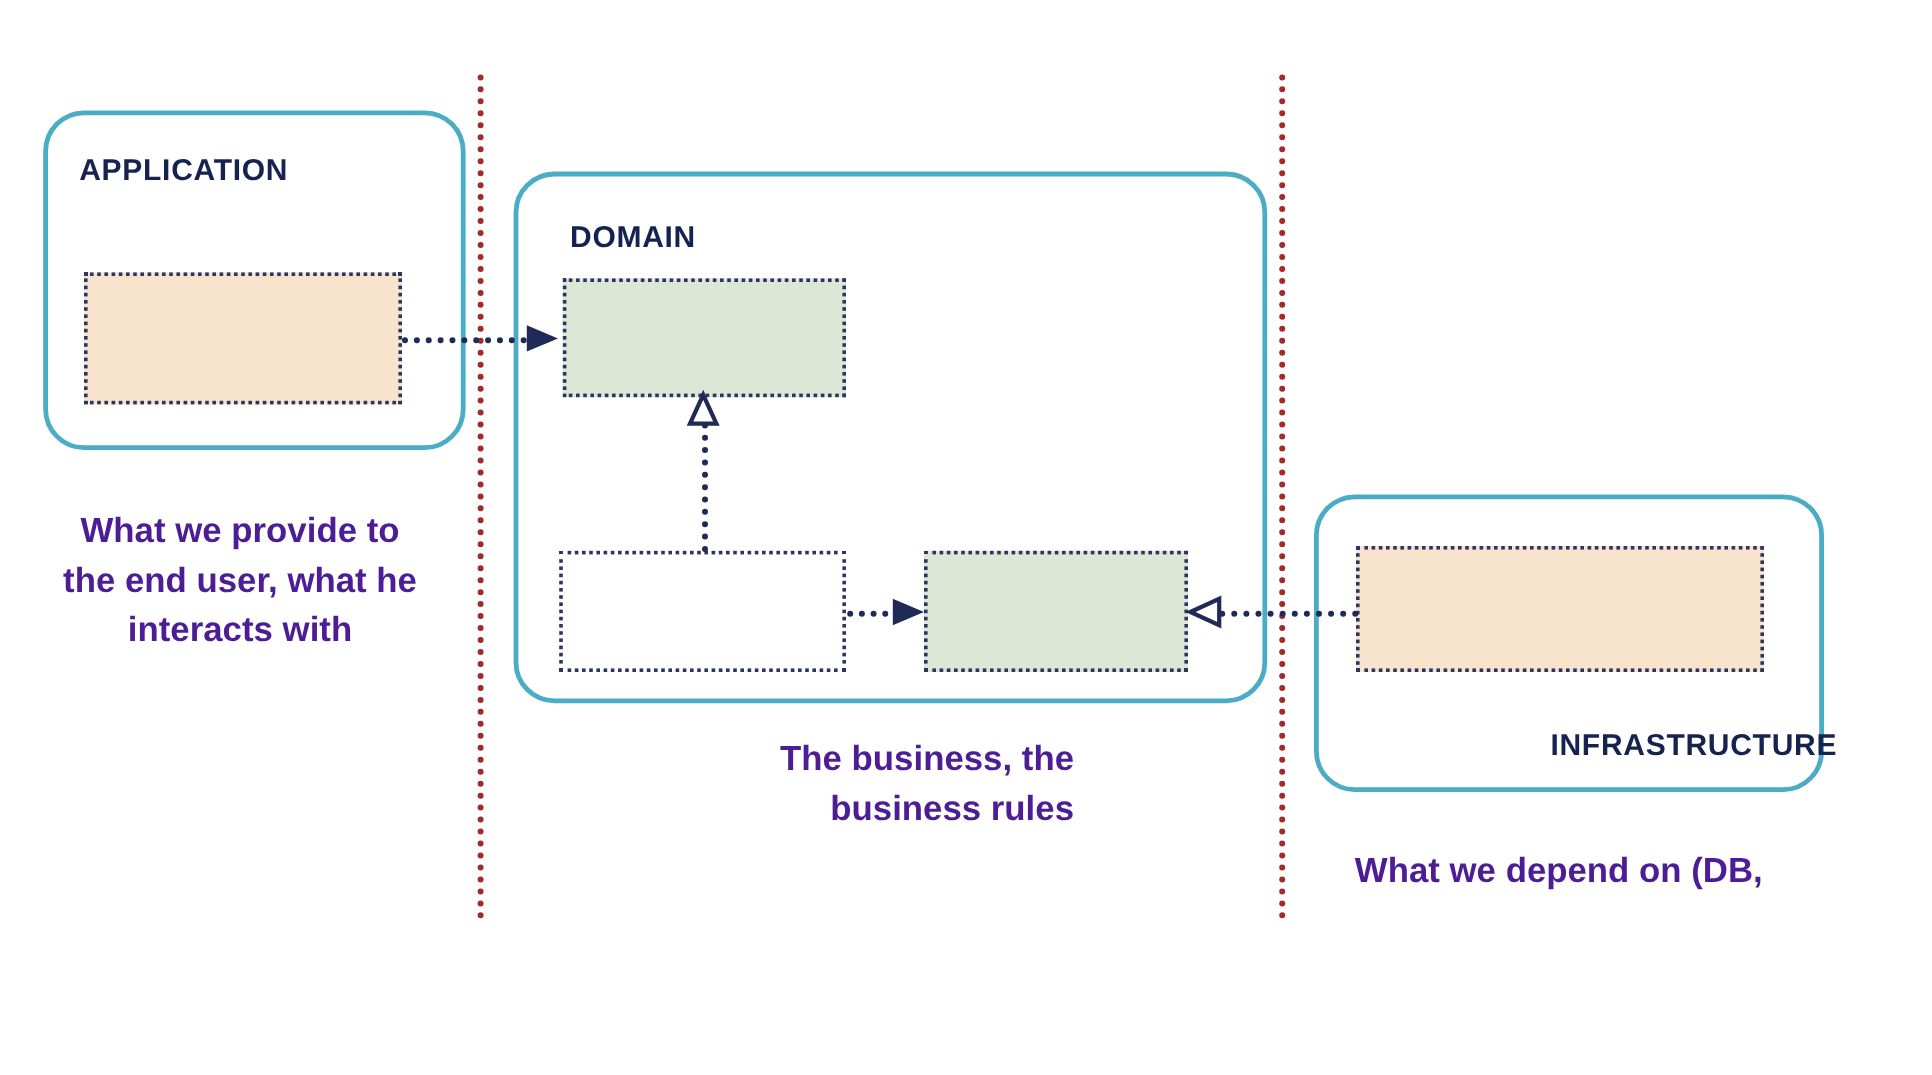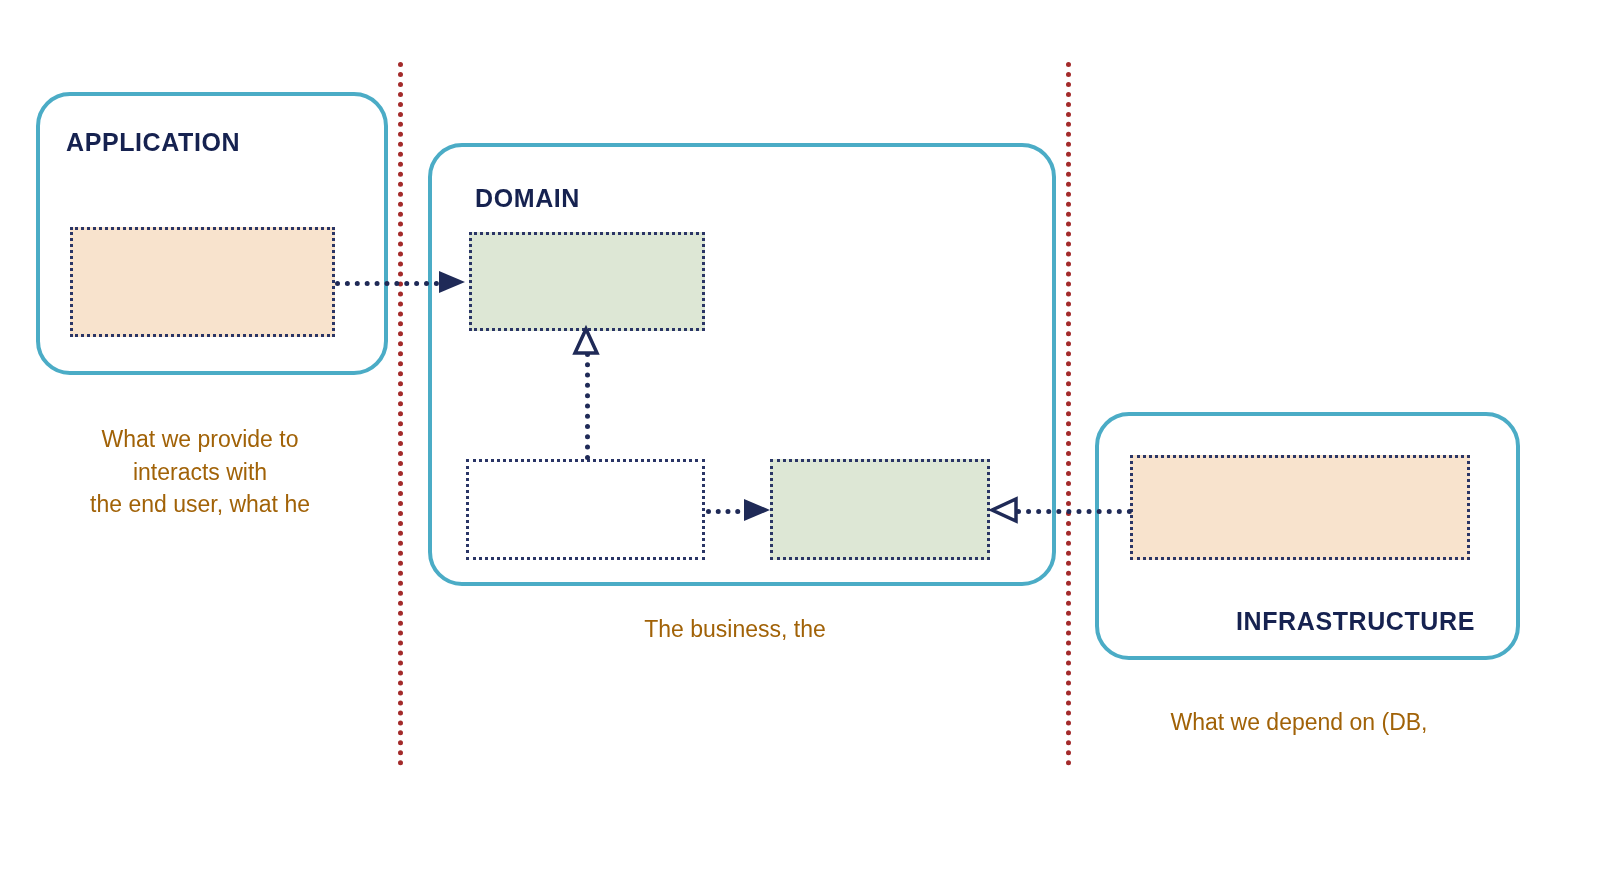--- a/index.html
+++ b/index.html
@@ -53,25 +53,26 @@
     border: 3px dotted #2A3566;
     z-index: 5;
   }
   .fill-peach { background: #F8E3CD; }
   .fill-green { background: #DDE7D5; }
   .fill-none  { background: #ffffff; }
 
   
   .caption {
     position: absolute;
-    font-size: 23px;
+    font-size: 29px;
     line-height: 1.42;
-    color: #a16207;
+    color: #4c1d95;
     text-align: center;
     z-index: 6;
+    font-weight: bold;
   }
 
   
   .connector-h {
     position: absolute;
     height: 0px;
     border-top: 5px dotted #1F2A57;
     z-index: 7;
   }
   .connector-v {
@@ -96,41 +97,42 @@
   <div class="boundary-line" style="left:1066px; top:62px; height:704px;"></div>
 
   <div class="layer-card" style="left:36px; top:92px; width:352px; height:283px;"></div>
 
   <div class="layer-title" style="left:66px; top:128px;">APPLICATION</div>
 
   <div class="component-box fill-peach" style="left:70px; top:227px; width:265px; height:110px;"></div>
 
   <div class="caption" style="left:20px; top:423px; width:360px;">
     <div>What we provide to</div>
+    <div>the end user, what he</div>
     <div>interacts with</div>
-    <div>the end user, what he</div>
   </div>
 
   <div class="layer-card" style="left:428px; top:143px; width:628px; height:443px;"></div>
 
   <div class="layer-title" style="left:475px; top:184px;">DOMAIN</div>
 
   <div class="component-box fill-green" style="left:469px; top:232px; width:236px; height:99px;"></div>
 
   <div class="component-box fill-none" style="left:466px; top:459px; width:239px; height:101px;"></div>
 
   <div class="component-box fill-green" style="left:770px; top:459px; width:220px; height:101px;"></div>
 
-  <div class="caption" style="left:575px; top:613px; width:320px;">
+  <div class="caption" style="left:575px; top:613px; width:320px;text-align:right;">
     <div>The business, the</div>
+    <div>business rules</div>
   </div>
 
   <div class="layer-card" style="left:1095px; top:412px; width:425px; height:248px;"></div>
 
-  <div class="layer-title" style="left:1236px; top:607px;">INFRASTRUCTURE</div>
+  <div class="layer-title" style="left:1292px; top:607px;">INFRASTRUCTURE</div>
 
   <div class="component-box fill-peach" style="left:1130px; top:455px; width:340px; height:105px;"></div>
 
   <div class="caption" style="left:1104px; top:706px; width:390px;">
     <div>What we depend on (DB,</div>
   </div>
 
   <div class="connector-h" style="left:335px; top:281px; width:104px;"></div>
   <svg class="arrow-svg" style="left:439px; top:269px;" width="30" height="26" viewBox="0 0 30 26">
     <polygon points="0,2 26,13 0,24" fill="#1F2A57"></polygon>

